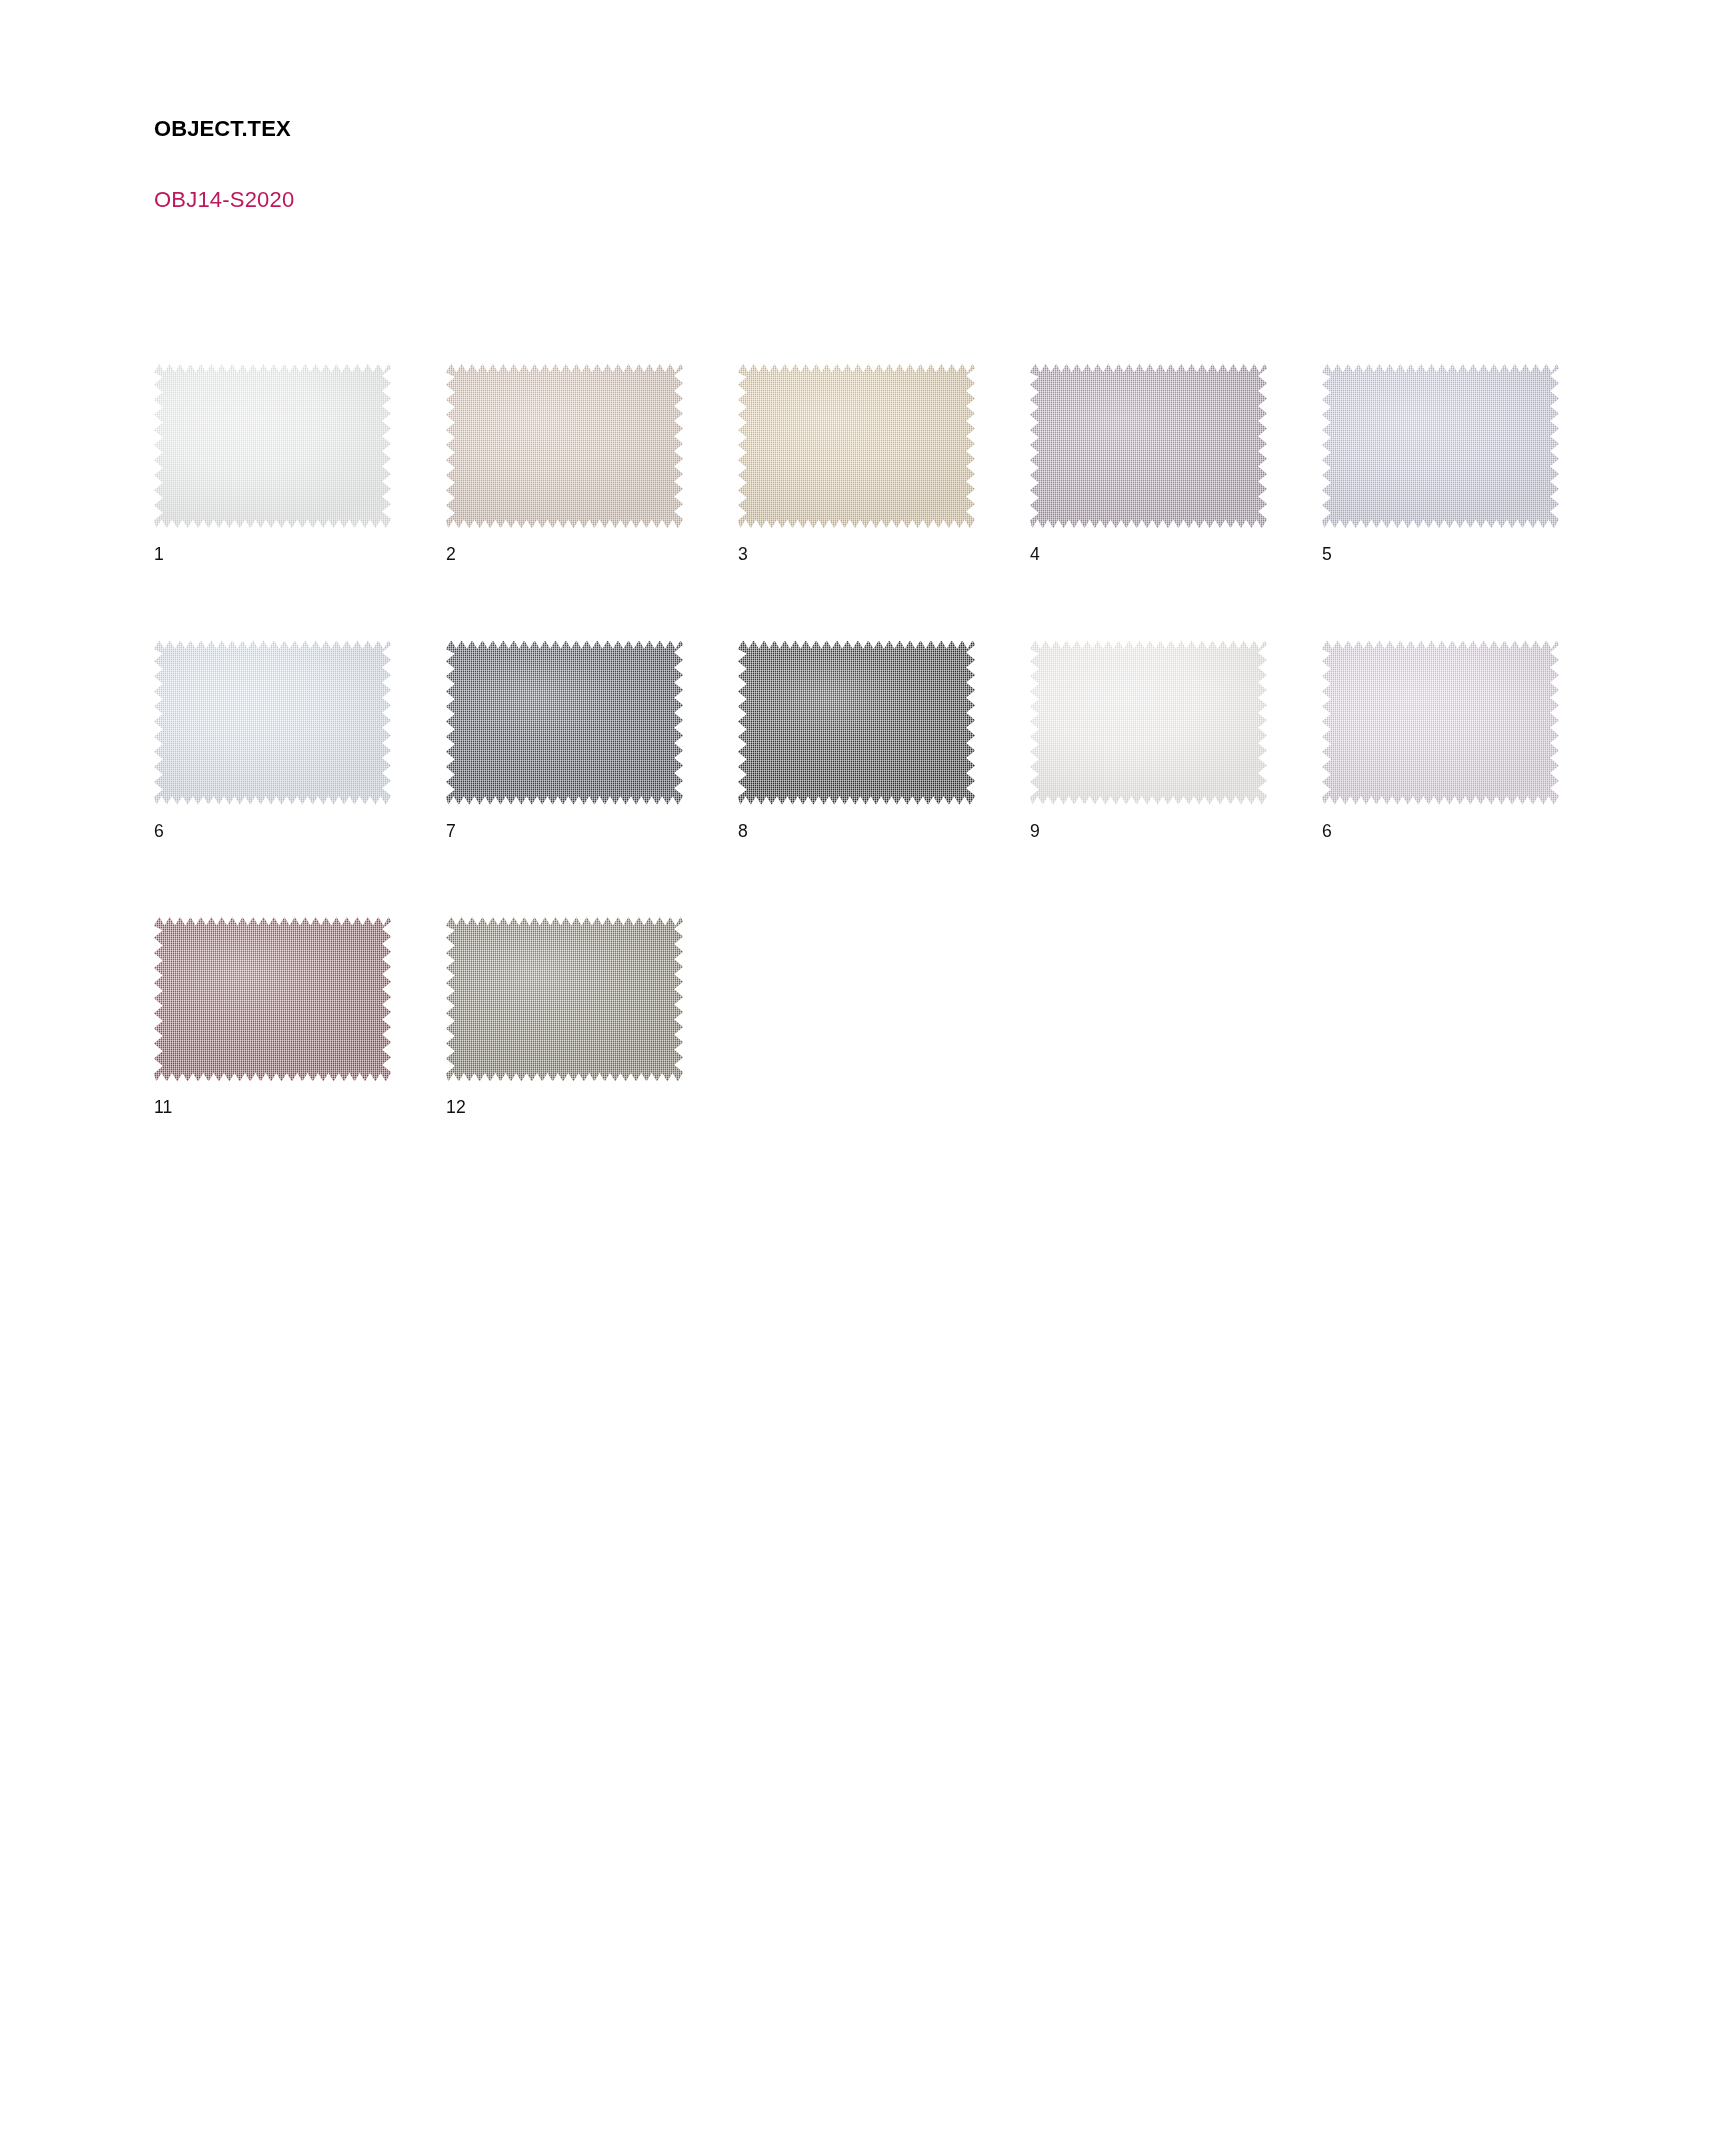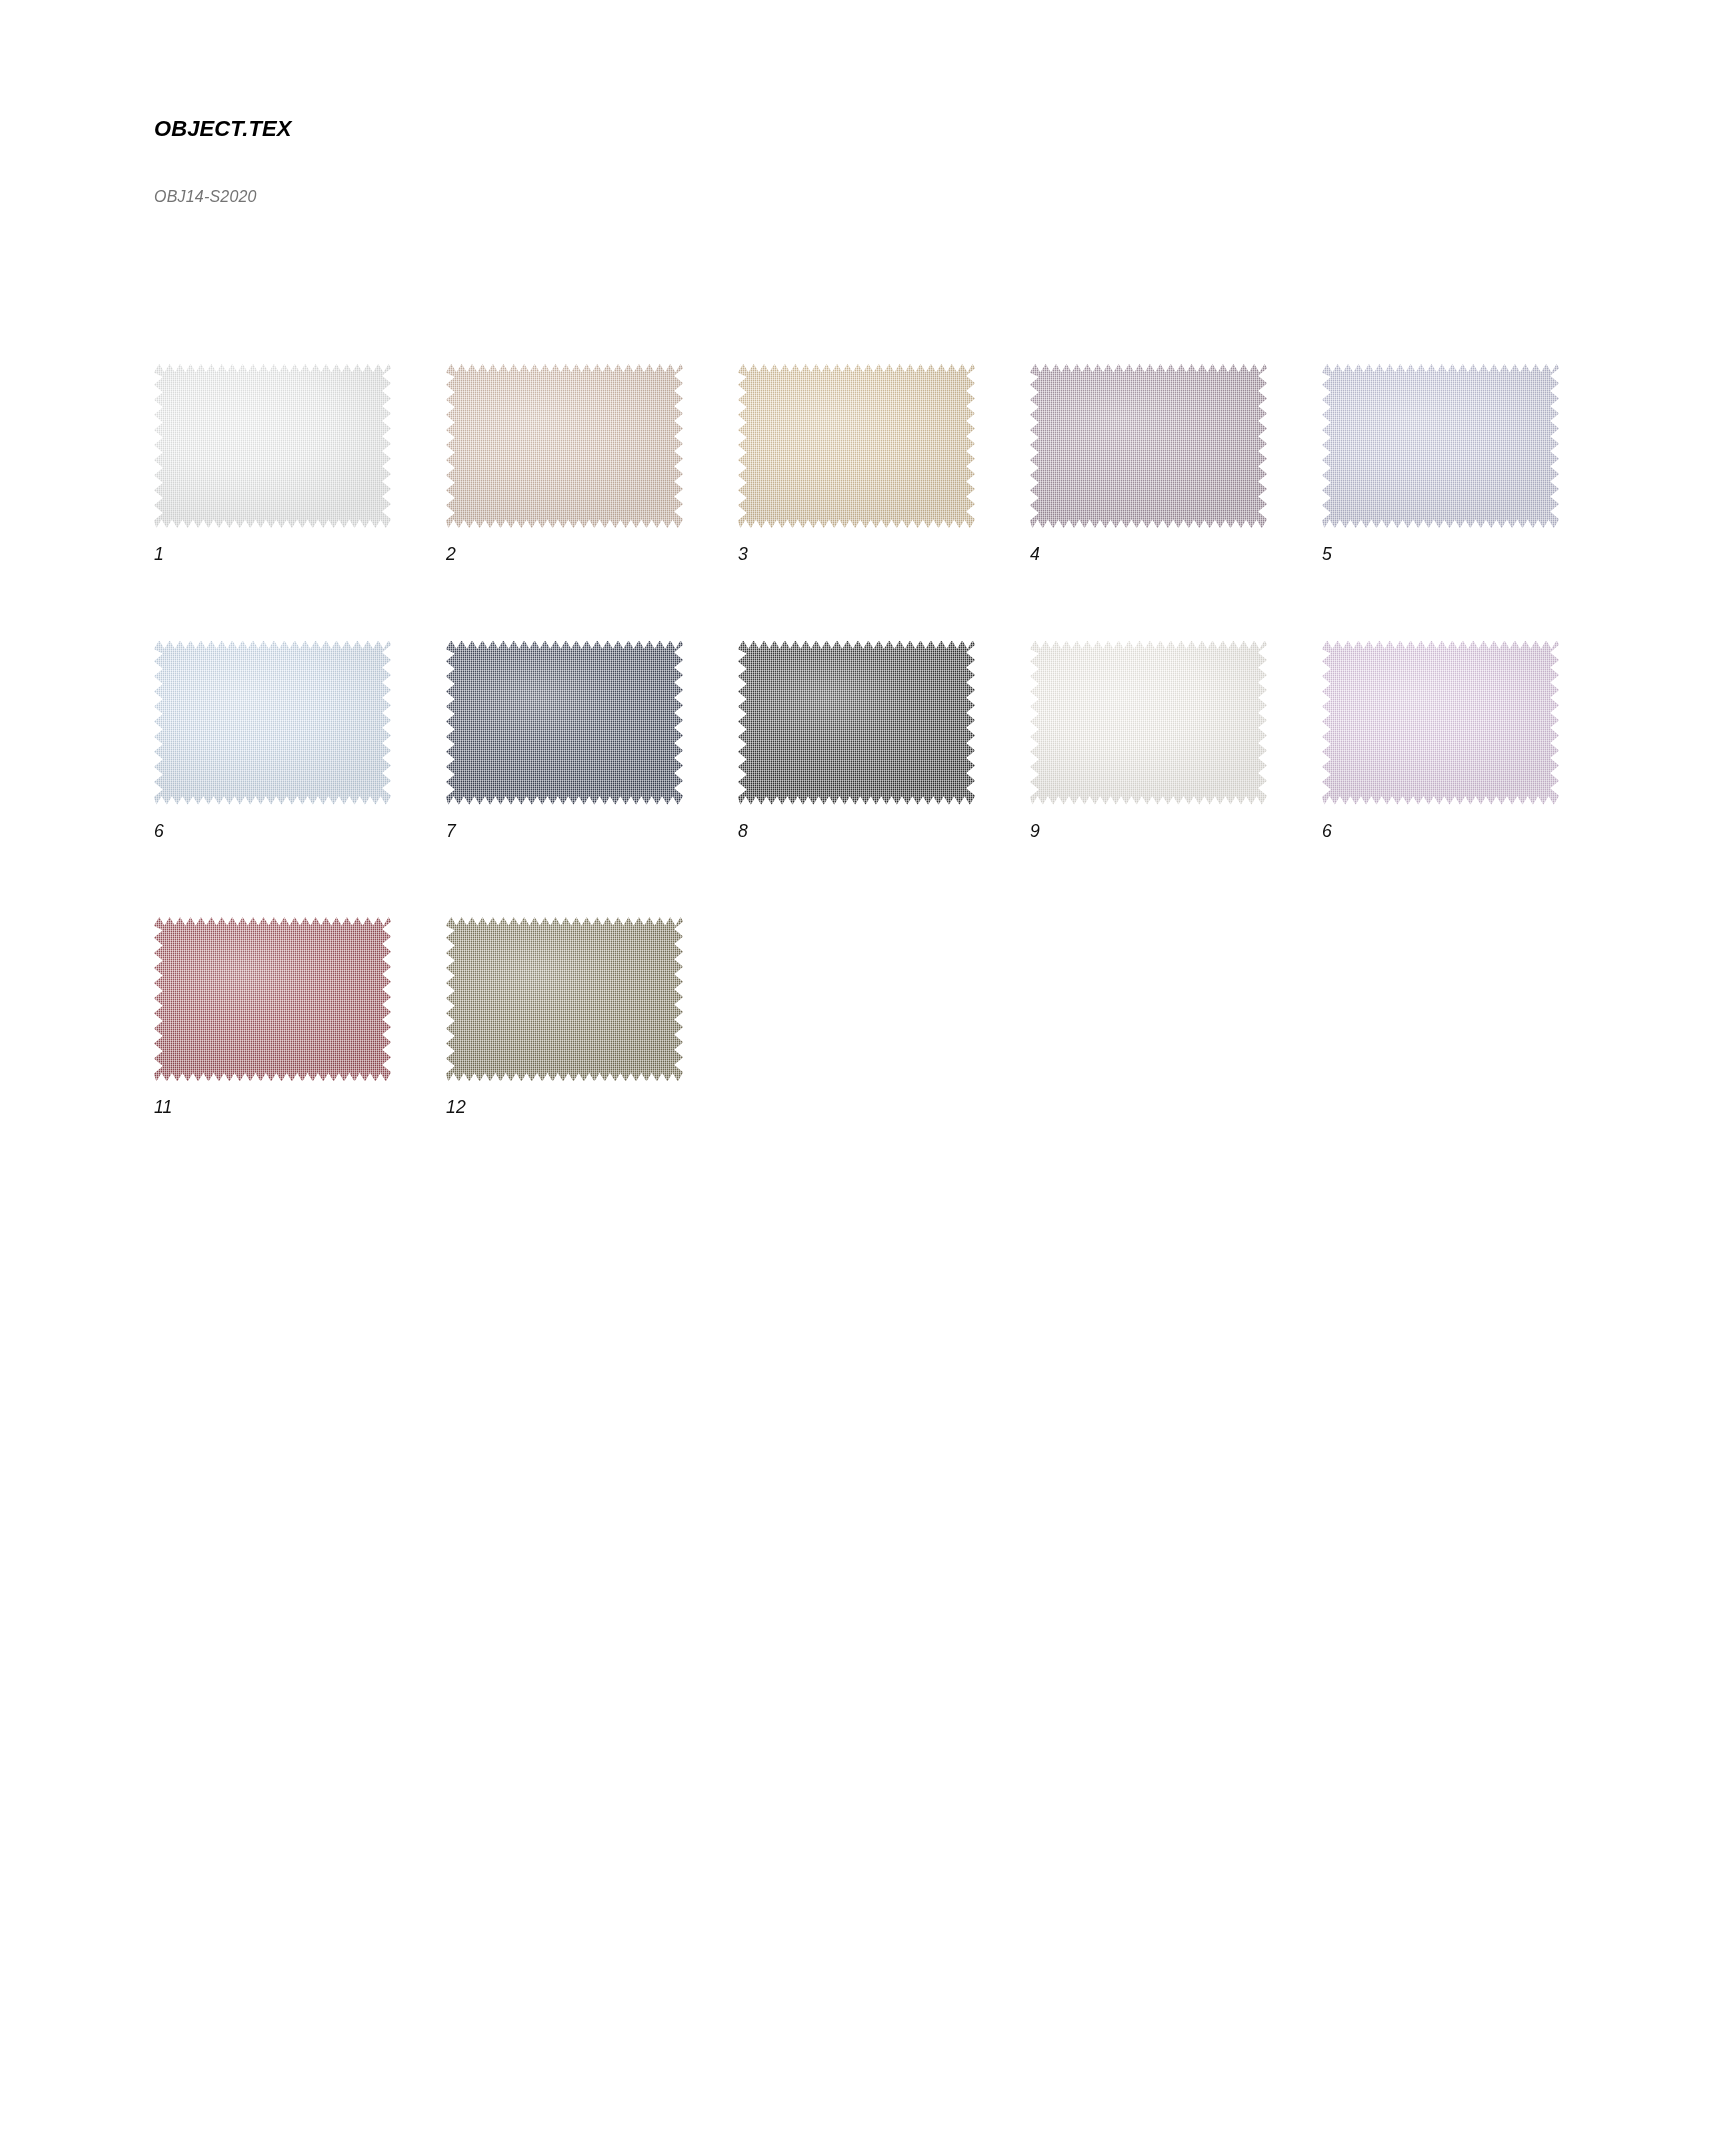--- a/index.html
+++ b/index.html
@@ -16,47 +16,46 @@
     -webkit-font-smoothing: antialiased;
     overflow: hidden;
   }
 
   .page {
     position: relative;
     width: 1722px;
     height: 2149px;
     background: #ffffff;
     box-sizing: border-box;
-    font-style: italic;
   }
 
   
   .header {
     position: absolute;
     left: 154px;
     top: 117px;
     width: 1170px;
   }
   .brand-title {
     font-size: 22px;
     font-weight: 700;
     letter-spacing: 0.1px;
     line-height: 1.1;
     margin: 0;
     color: #000000;
     white-space: nowrap;
   }
   .ref-code {
-    font-size: 16px;
+    font-size: 22px;
     font-weight: 400;
     letter-spacing: 0.2px;
     line-height: 1.1;
     margin: 0;
     padding-top: 47px;
-    color: #737373;
+    color: #be185d;
     white-space: nowrap;
   }
 
   
   .swatch-grid {
     position: absolute;
     left: 154px;
     top: 364px;
     width: 1476px;
     display: grid;

